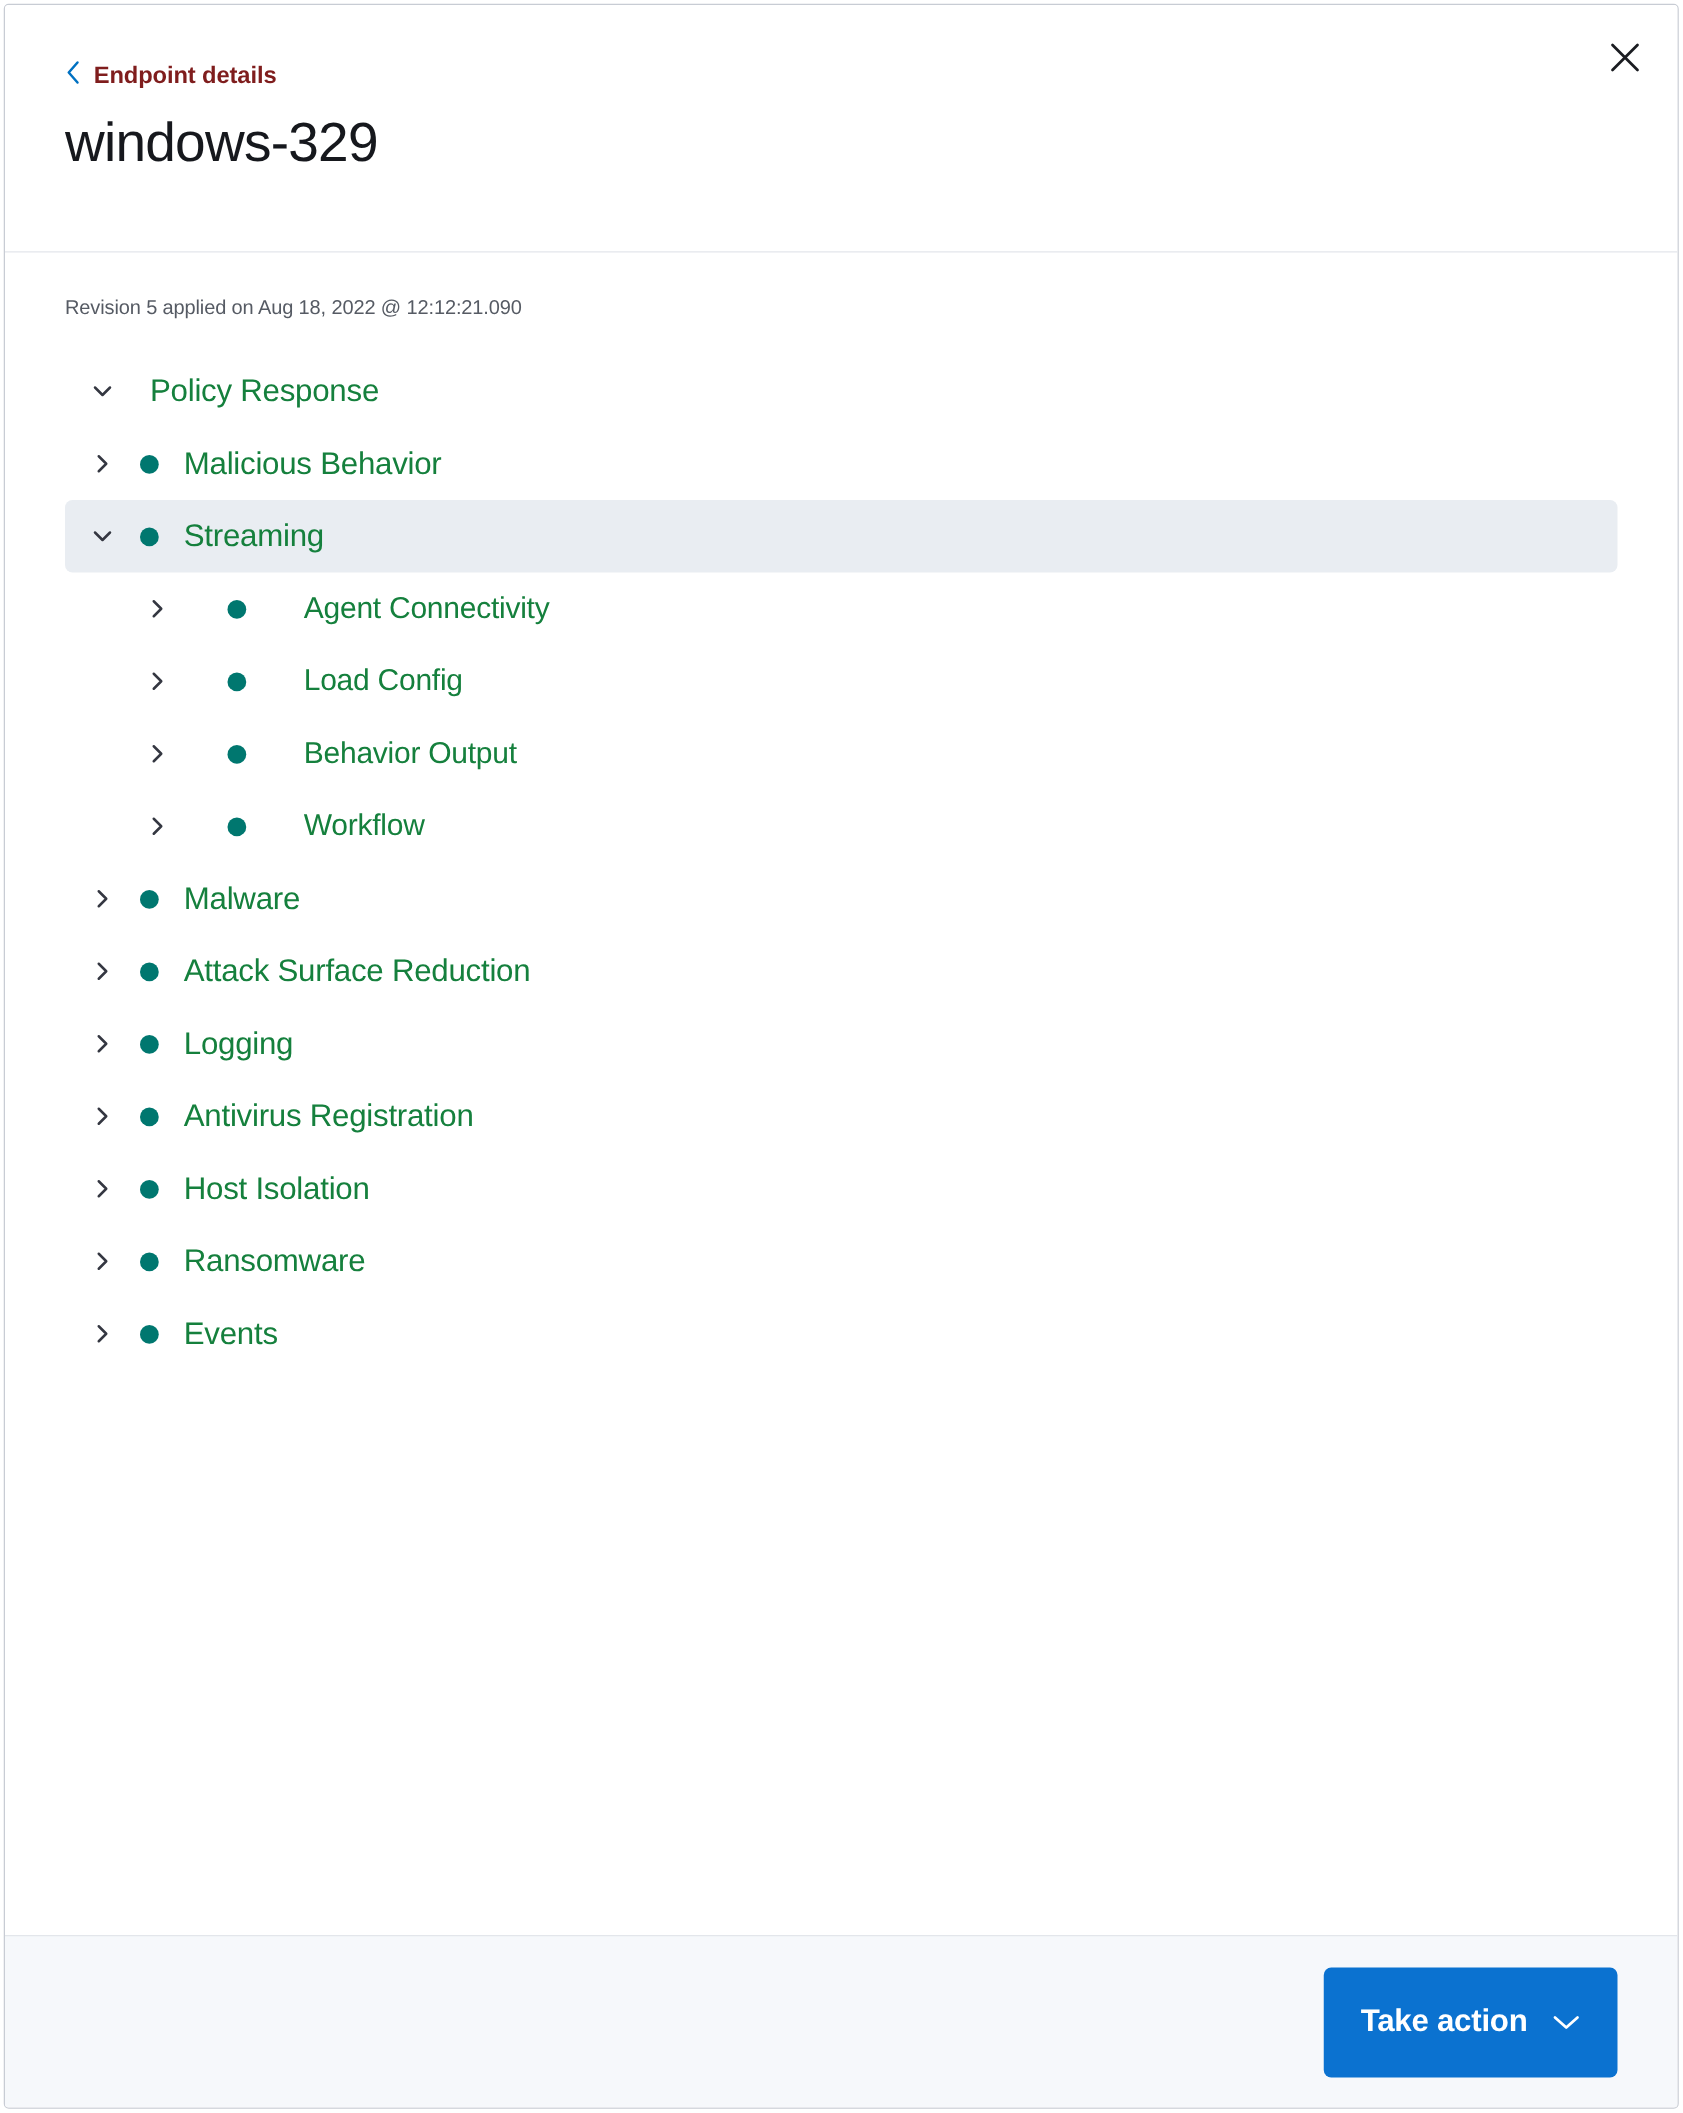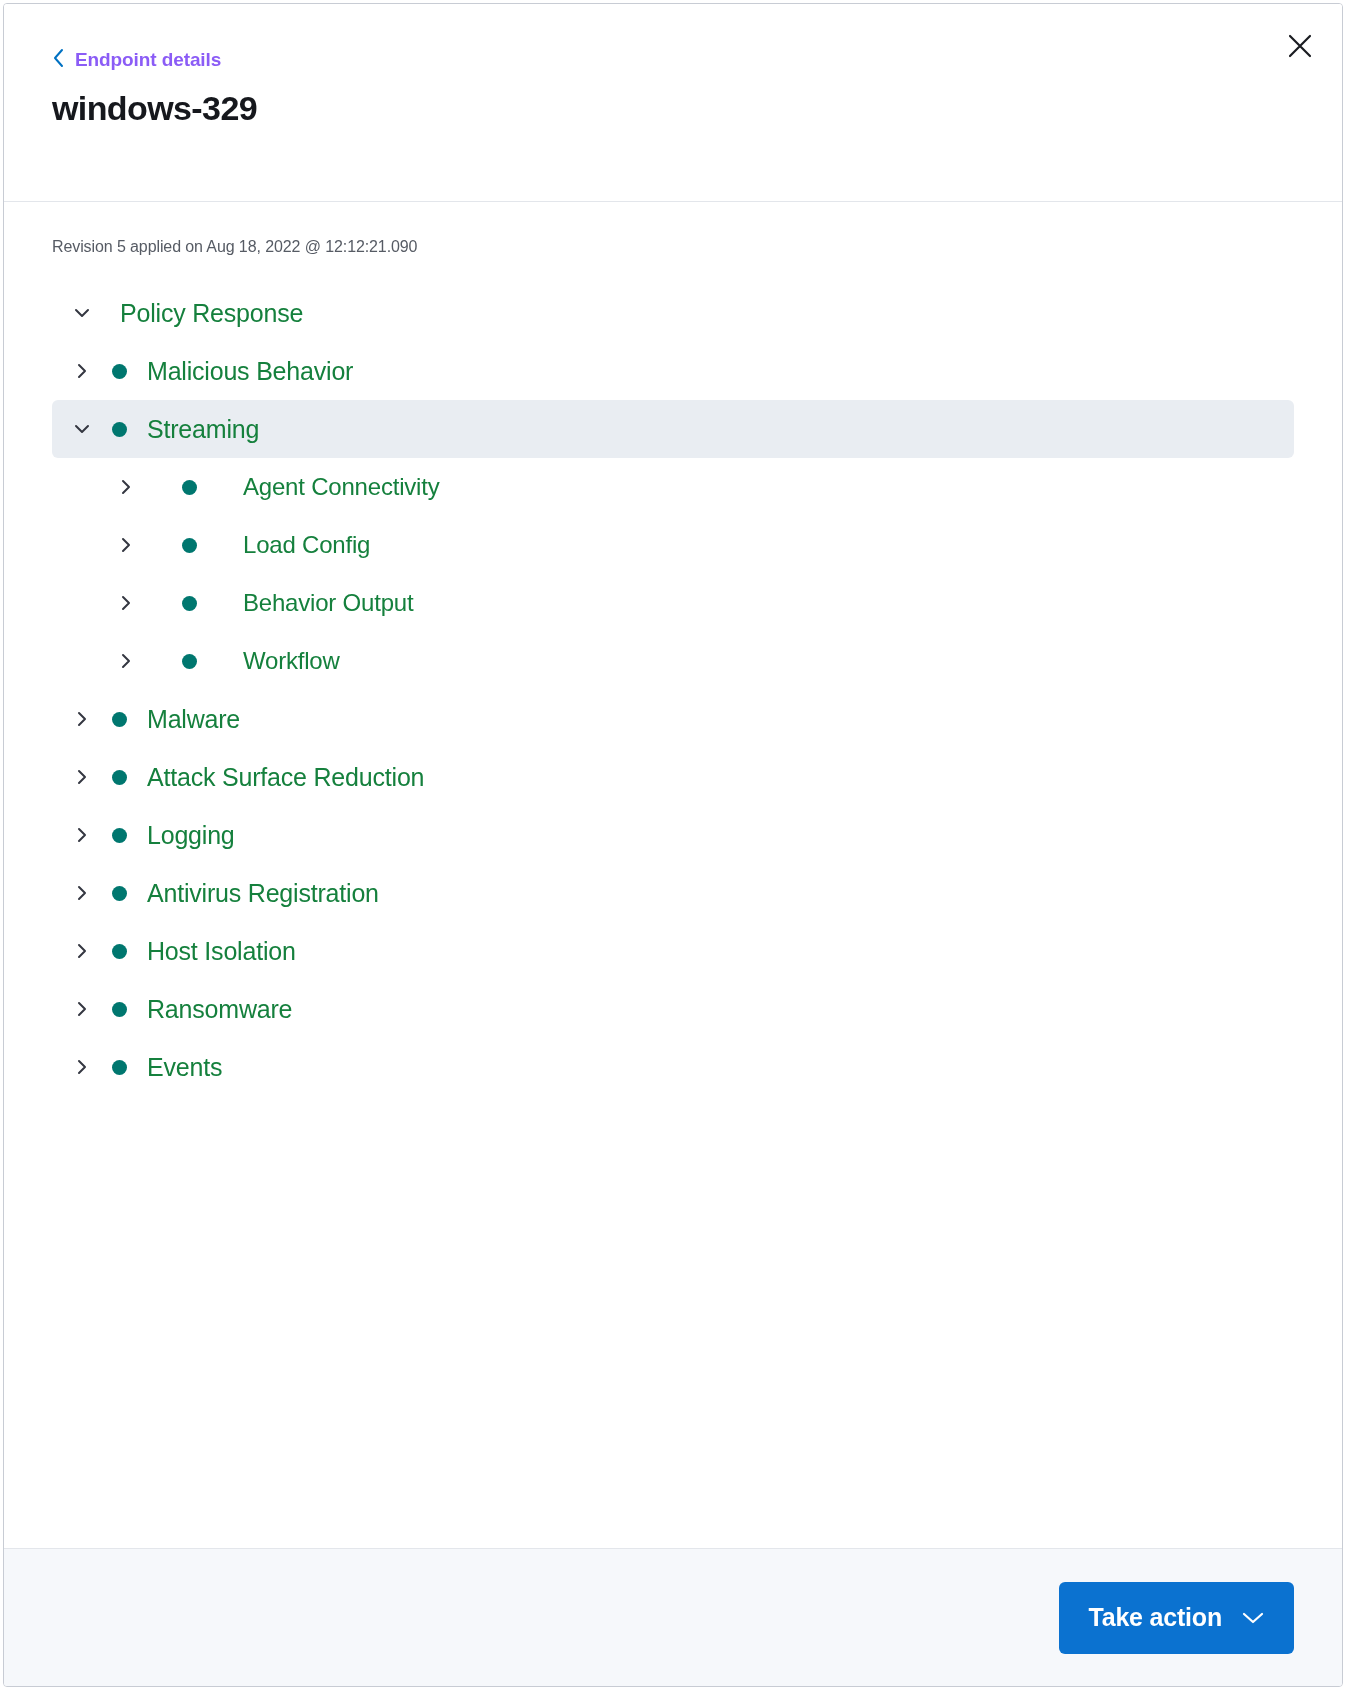--- a/index.html
+++ b/index.html
@@ -55,34 +55,34 @@
     align-items: center;
     justify-content: center;
     border-radius: 4px;
   }
   .close-btn svg { display: block; }
 
   .back-link {
     display: inline-flex;
     align-items: center;
     gap: 10px;
-    color: #8b5cf6;
+    color: #7f1d1d;
     font-size: 19px;
     font-weight: 600;
     letter-spacing: -0.1px;
     text-decoration: none;
     cursor: pointer;
     line-height: 1;
   }
   .back-link .chev { display: block; }
 
   .flyout-title {
     margin: 17px 0 0 0;
-    font-size: 34px;
-    font-weight: 700;
+    font-size: 44px;
+    font-weight: 400;
     letter-spacing: -0.6px;
     line-height: 1.15;
     color: #16181d;
   }
 
   
   .flyout-body {
     flex: 1 1 auto;
     box-sizing: border-box;
     padding: 36px 48px 0 48px;
@@ -159,21 +159,21 @@
   }
 
   .take-action-btn {
     display: inline-flex;
     align-items: center;
     gap: 20px;
     background: #0b72d0;
     color: #ffffff;
     border: none;
     border-radius: 6px;
-    height: 72px;
+    height: 88px;
     padding: 0 30px;
     font-size: 25px;
     font-weight: 600;
     letter-spacing: -0.2px;
     font-family: "Liberation Sans", sans-serif;
     cursor: pointer;
   }
   .take-action-btn svg { display: block; }
 </style>
 </head>

